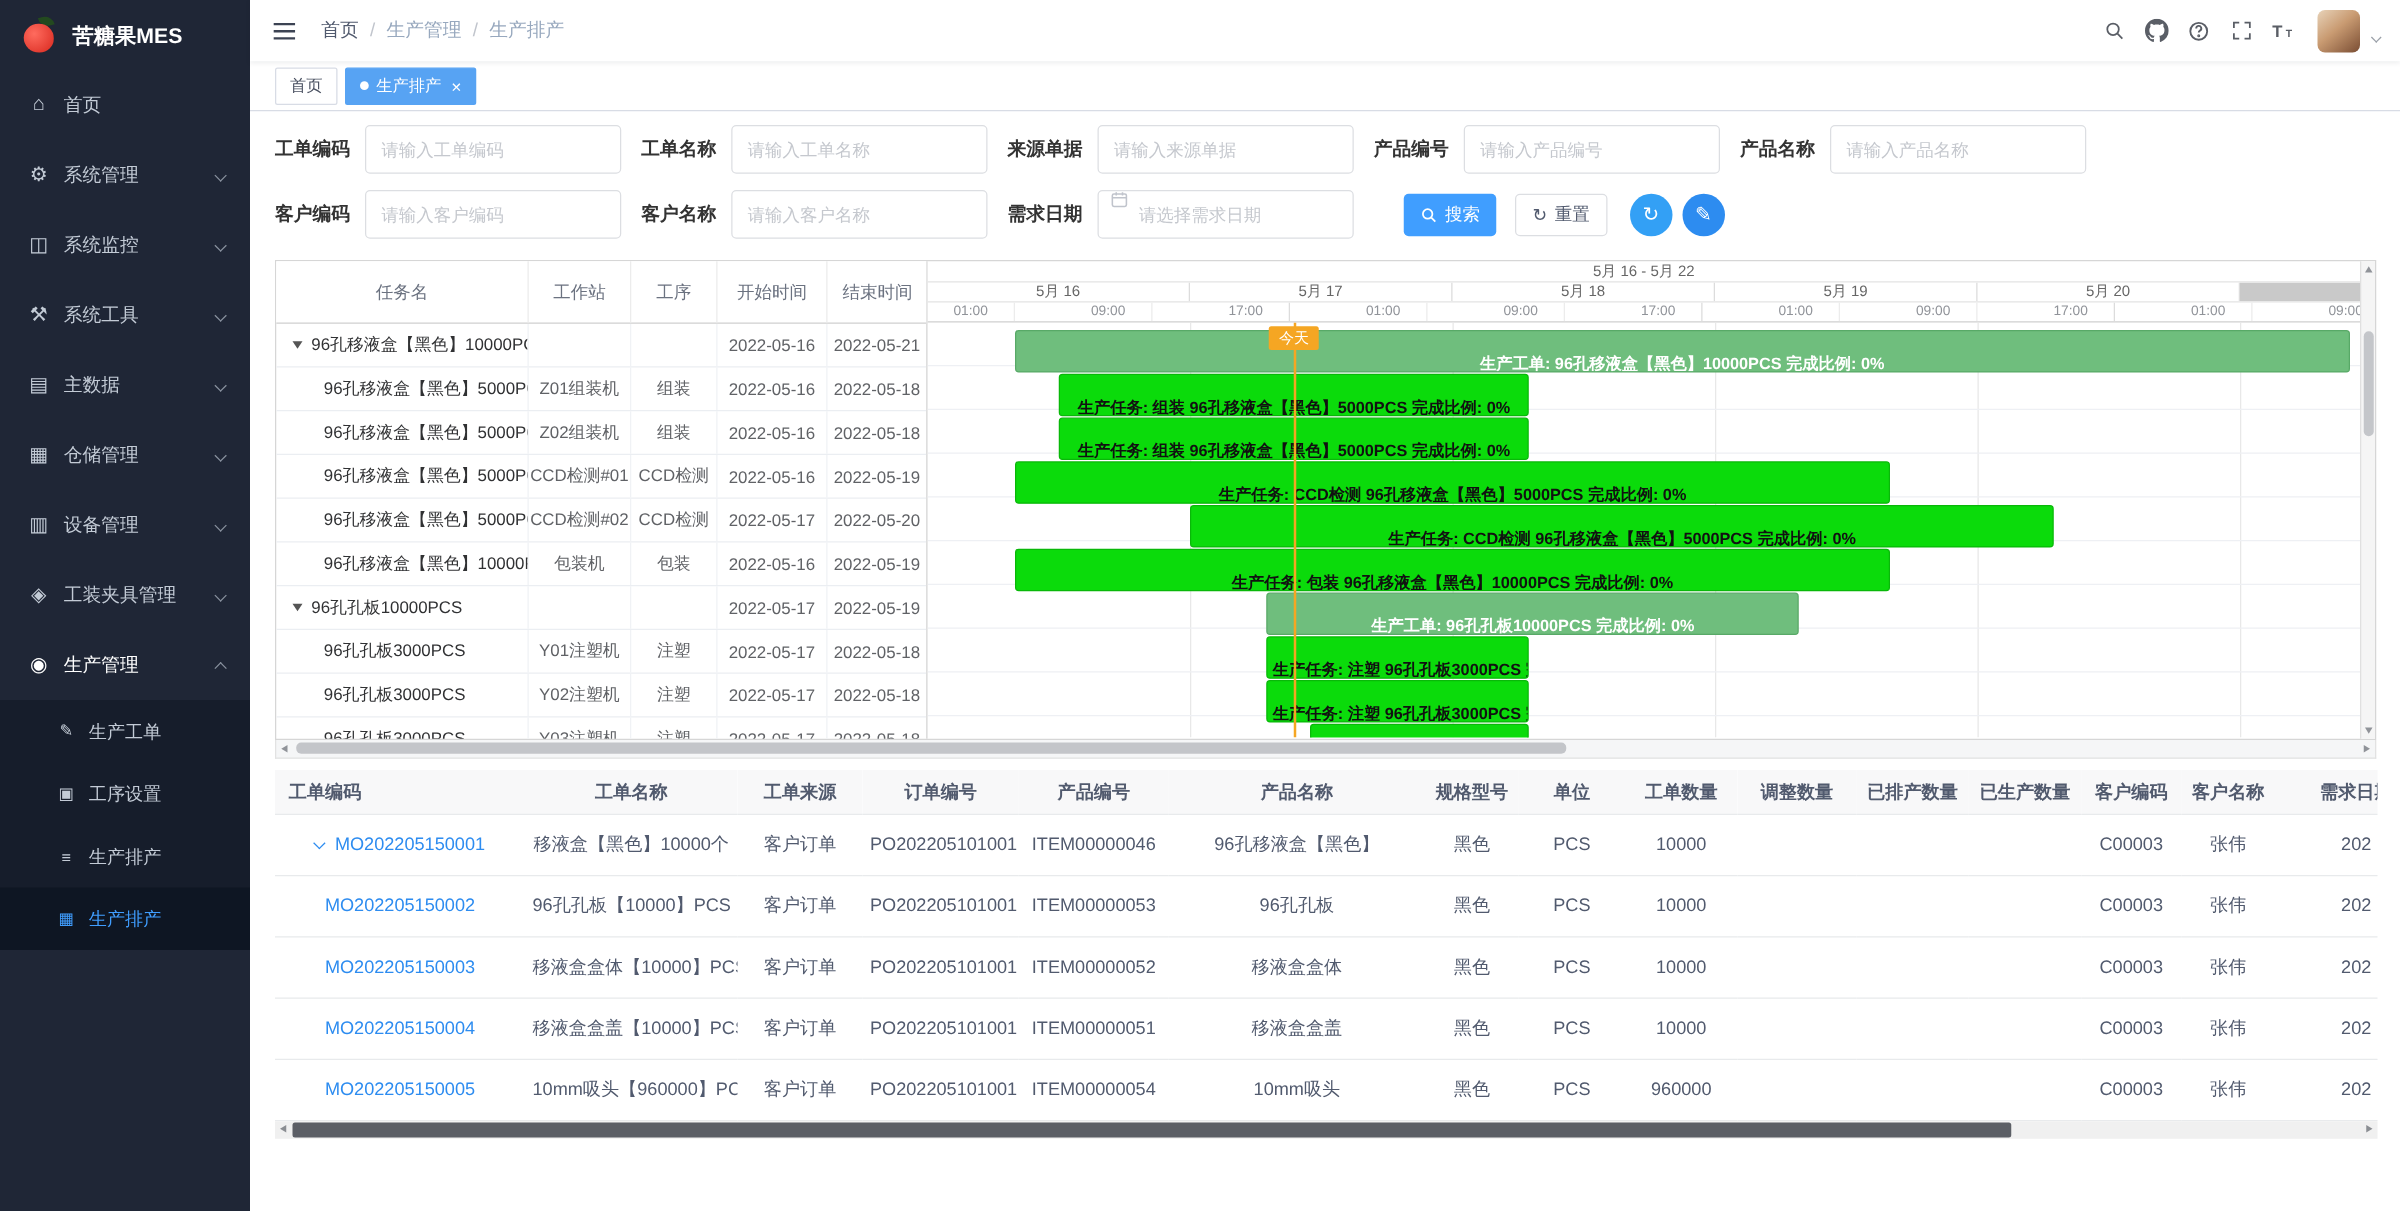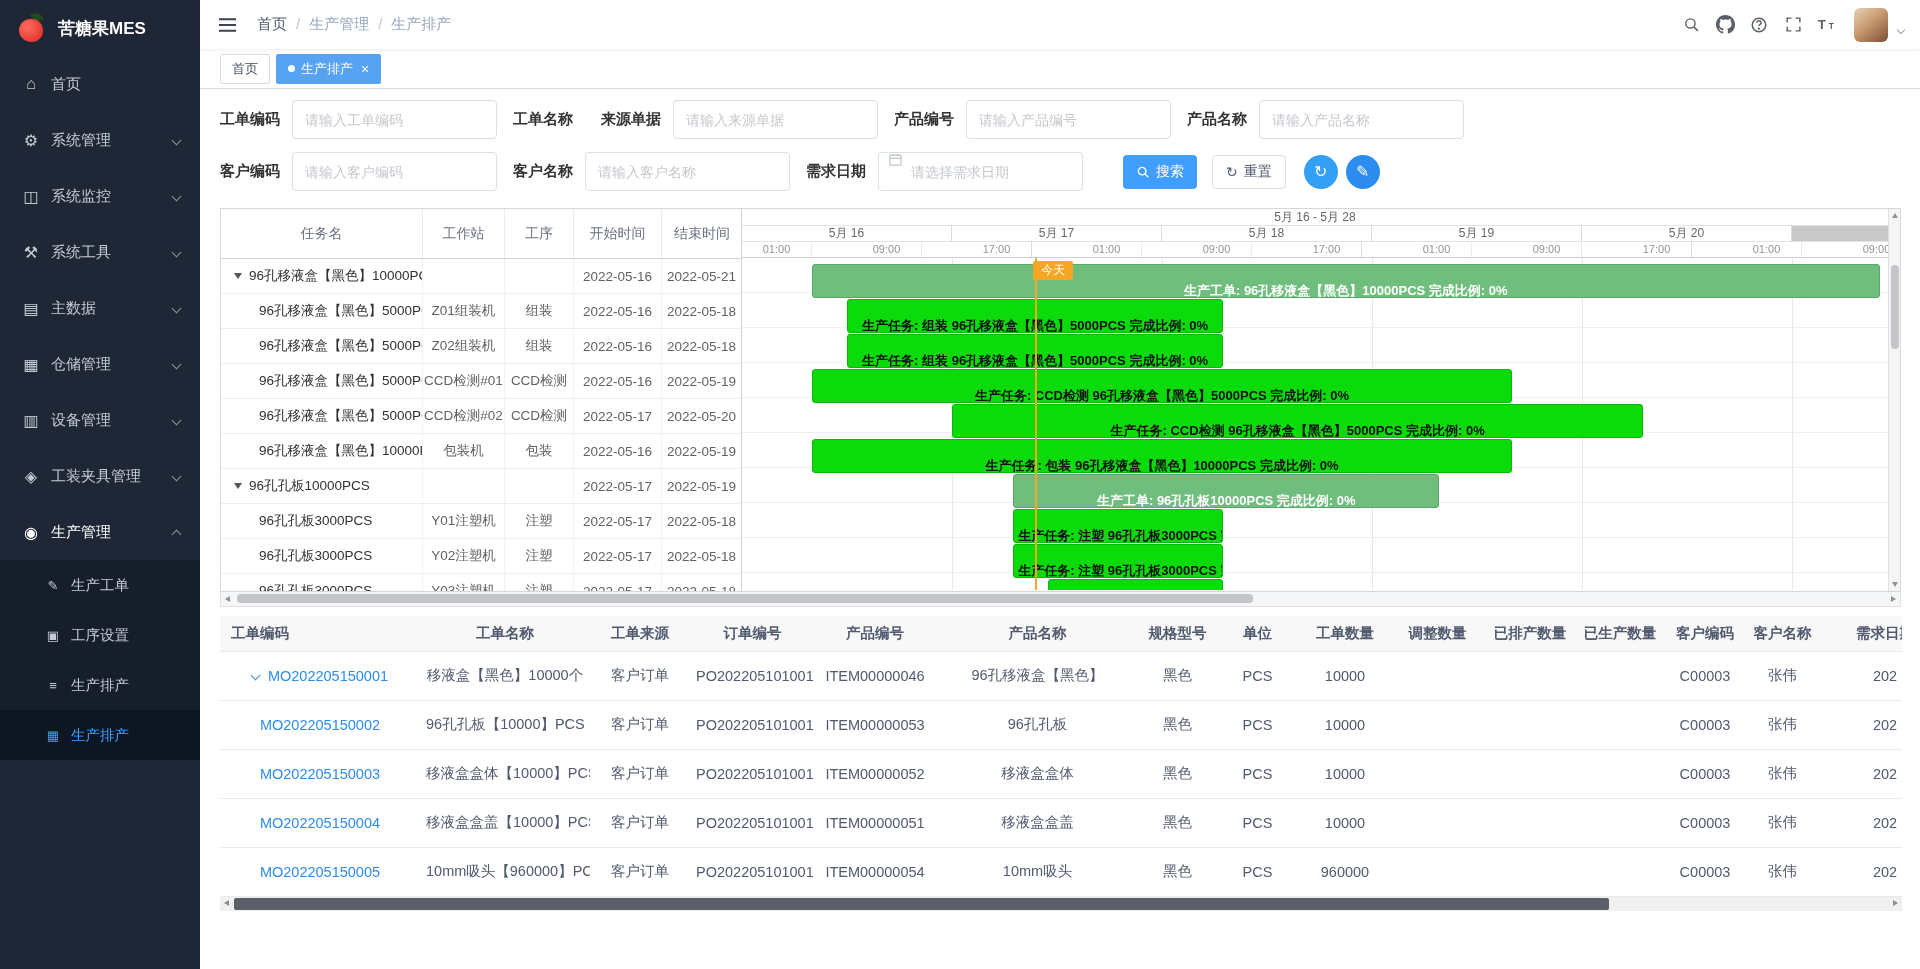--- a/index.html
+++ b/index.html
@@ -259,20 +259,23 @@
       <div class="filters">
         <div class="f-row">
             <div class="filter-item">
               <label class="f-label">工单编码</label>
               <div class="f-input-wrap">
                 <input class="f-input" placeholder="请输入工单编码" style="">
               </div>
             </div>
             <div class="filter-item">
               <label class="f-label">工单名称</label>
+              <div class="f-input-wrap">
+                <input class="f-input" placeholder="请输入工单名称" style="">
+              </div>
             </div>
             <div class="filter-item">
               <label class="f-label">来源单据</label>
               <div class="f-input-wrap">
                 <input class="f-input" placeholder="请输入来源单据" style="">
               </div>
             </div>
             <div class="filter-item">
               <label class="f-label">产品编号</label>
               <div class="f-input-wrap">
@@ -428,21 +431,21 @@
                 </div>
                 <div class="g-cell" style="width: 82px;">Y03注塑机</div>
                 <div class="g-cell" style="width: 69px;">注塑</div>
                 <div class="g-cell" style="width: 88px;">2022-05-17</div>
                 <div class="g-cell" style="width: 80px;">2022-05-18</div>
               </div>
             </div>
         </div>
         <div class="g-right">
           <div class="g-scale">
-            <div class="g-scale-range">5月 16 - 5月 28</div>
+            <div class="g-scale-range">5月 16 - 5月 22</div>
             <div class="g-scale-days">
                 <div class="g-day">5月 16</div>
                 <div class="g-day">5月 17</div>
                 <div class="g-day">5月 18</div>
                 <div class="g-day">5月 19</div>
                 <div class="g-day">5月 20</div>
                 <div class="g-day weekend"></div>
               </div>
             <div class="g-scale-hours">
                 <div class="g-hour">01:00</div>
@@ -494,21 +497,21 @@
               <div class="g-trow">
                 <div class="bar task" style="left: 271.25px; width: 210px;">生产任务: 注塑 96孔孔板3000PCS 完成比例: 0%</div>
               </div>
               <div class="g-trow">
                 <div class="bar task" style="left: 271.25px; width: 210px;">生产任务: 注塑 96孔孔板3000PCS 完成比例: 0%</div>
               </div>
               <div class="g-trow">
                 <div class="bar task" style="left: 306.25px; width: 175px;">生产任务: 注塑 96孔孔板3000PCS 完成比例: 0%</div>
               </div>
               <div class="today-line" style="left: 293.125px;"></div>
-              <div class="today-label" style="left: 293.125px; margin-left: 18px;">今天</div>
+              <div class="today-label" style="left: 293.125px;">今天</div>
             </div>
         </div>
         <div class="g-vscroll">
           <span class="arr up"></span>
           <span class="g-vthumb"></span>
           <span class="arr down"></span>
         </div>
       </div>
       <div class="g-hscroll">
         <span class="harr left"></span>

